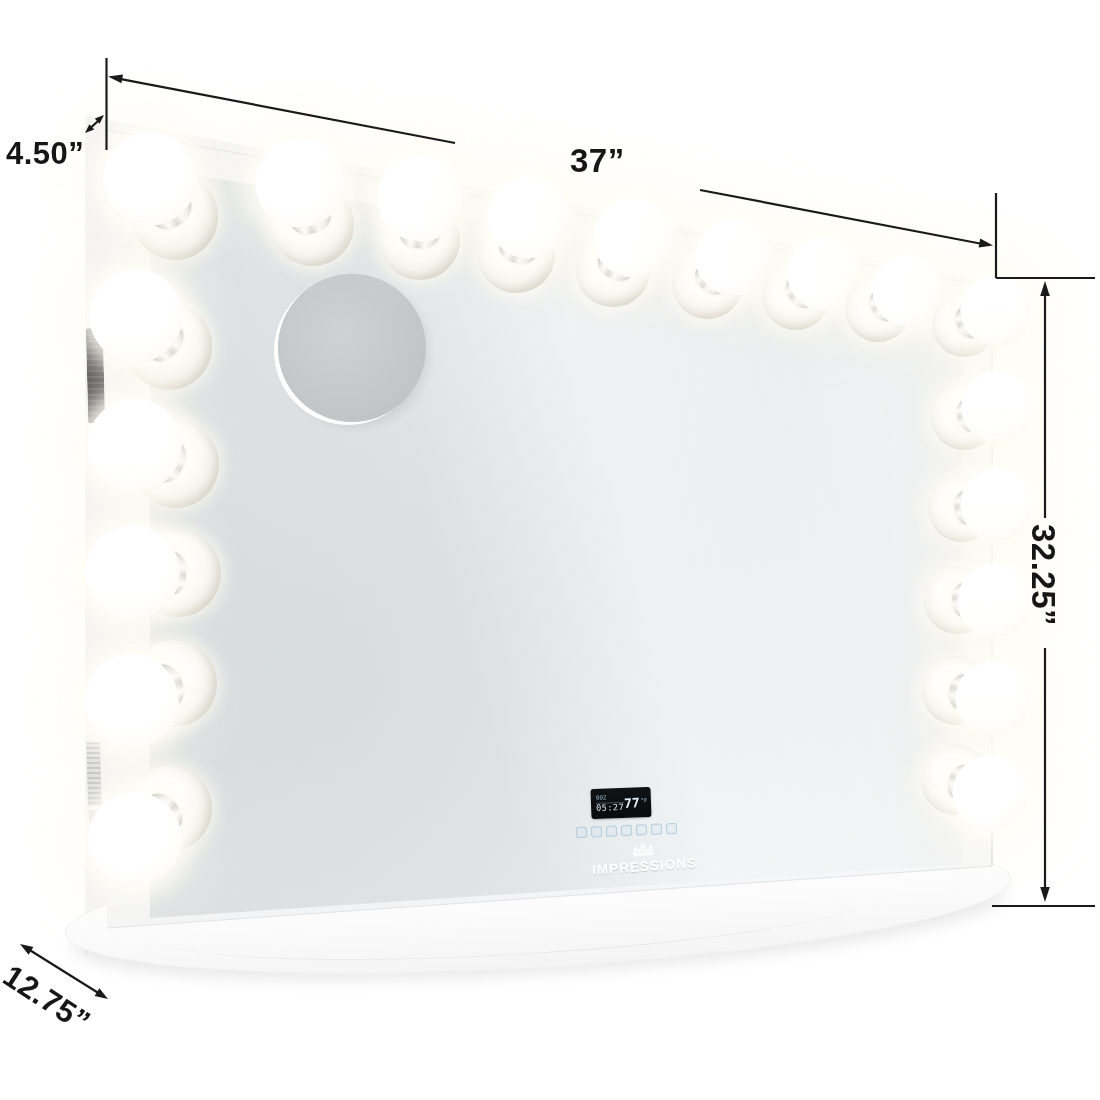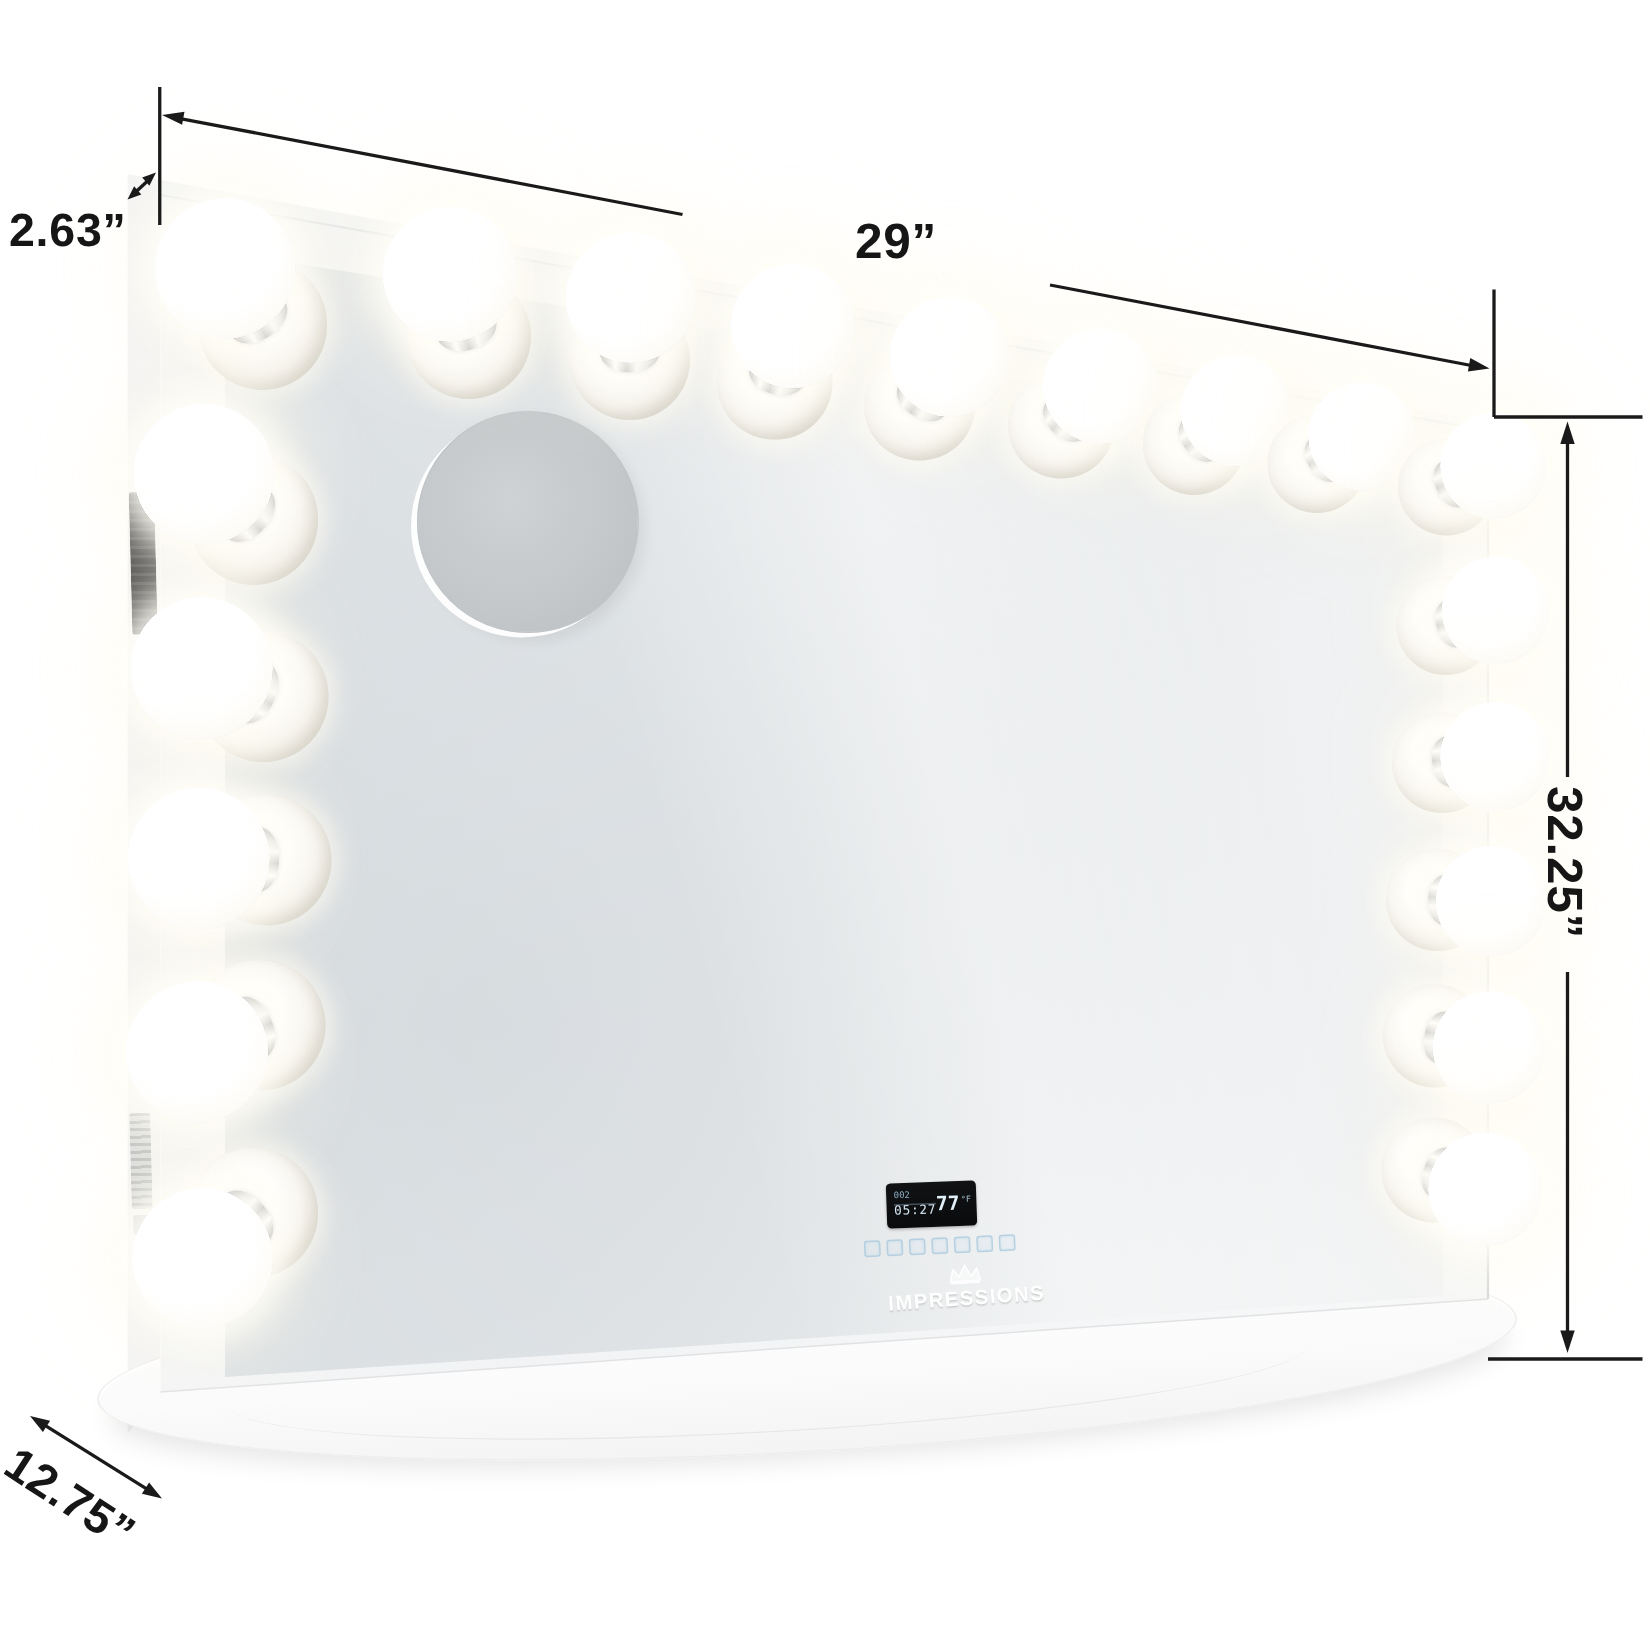--- a/index.html
+++ b/index.html
@@ -266,18 +266,18 @@
       <polygon points="993,245.6 978.6,247.6 980.2,238.6"></polygon>
       <polygon points="1045,281 1040.2,296 1049.8,296"></polygon>
       <polygon points="1045,902 1040.2,887 1049.8,887"></polygon>
       <polygon points="85,133 94.2,129.6 89.4,124.2"></polygon>
       <polygon points="104,115 99.6,123.8 94.8,118.4"></polygon>
       <polygon points="20,944 28.6,954.7 33.4,947.1"></polygon>
       <polygon points="108,999 94.6,995.9 99.4,988.3"></polygon>
     </g>
   </svg>
 
-  <div class="dim dim-depth">2.63”</div>
-  <div class="dim dim-width">29”</div>
+  <div class="dim dim-depth">4.50”</div>
+  <div class="dim dim-width">37”</div>
   <div class="dim dim-height">32.25”</div>
   <div class="dim dim-base">12.75”</div>
 
 </div>
 
 </body></html>

